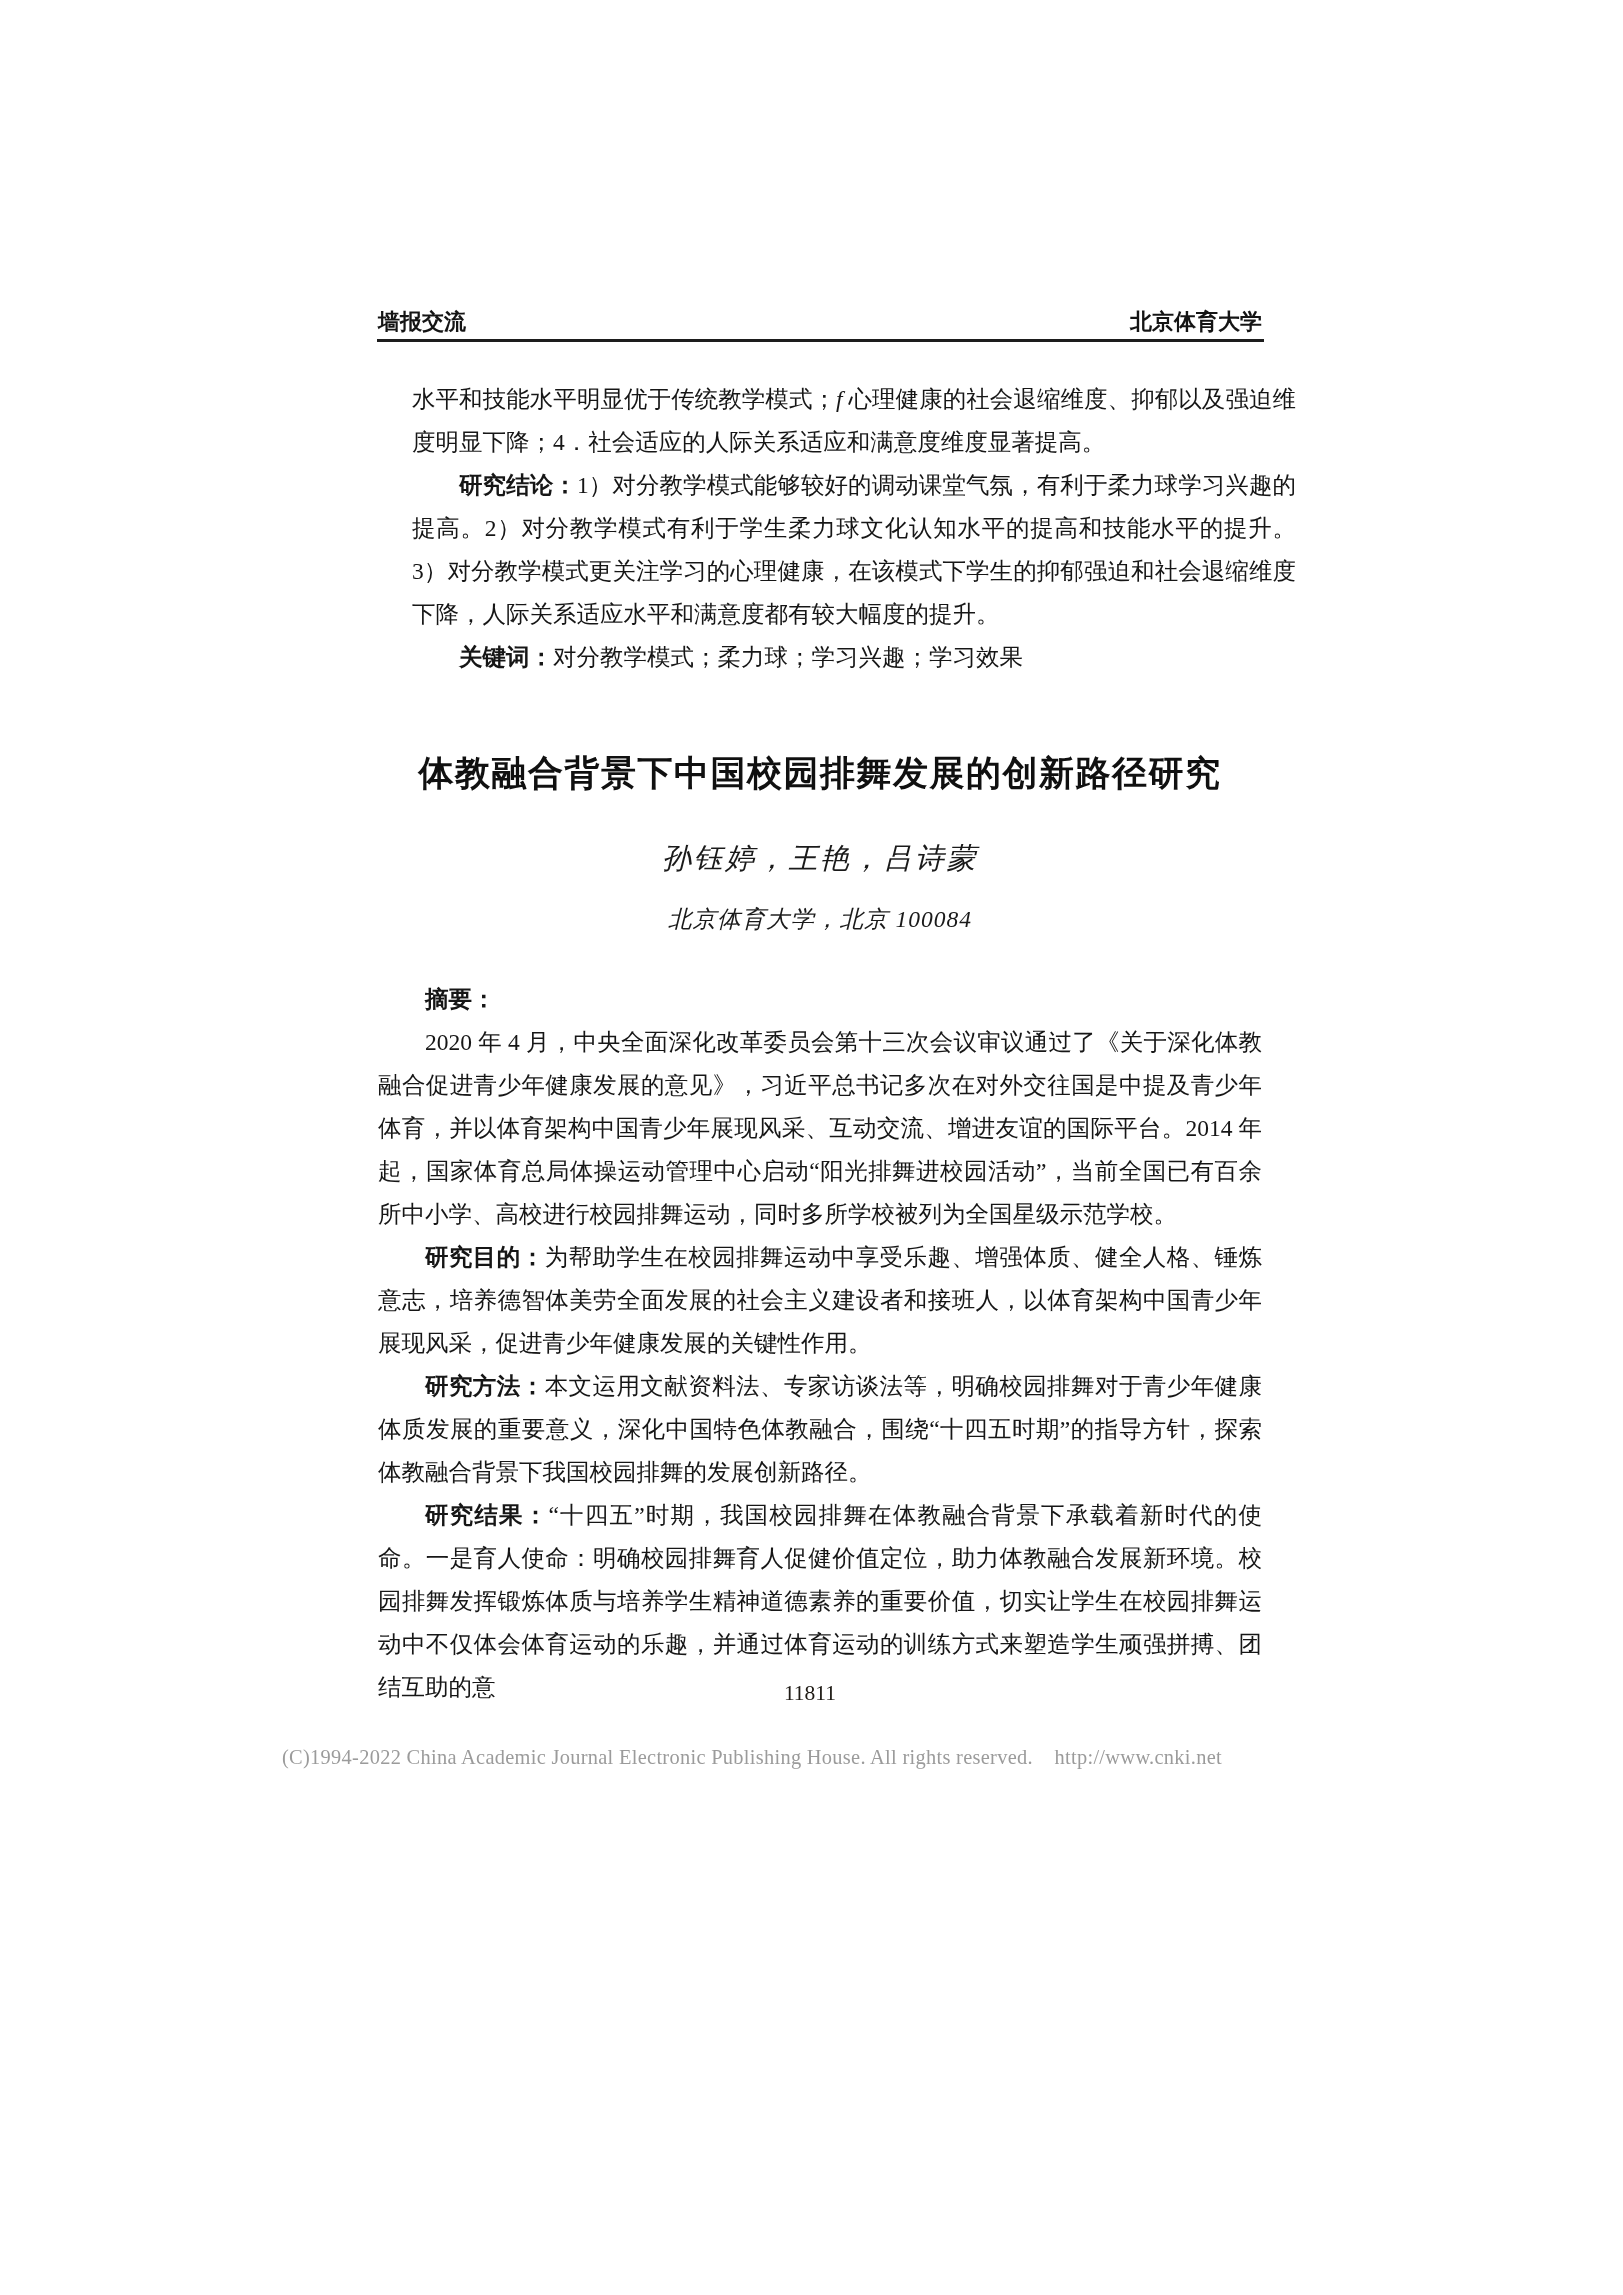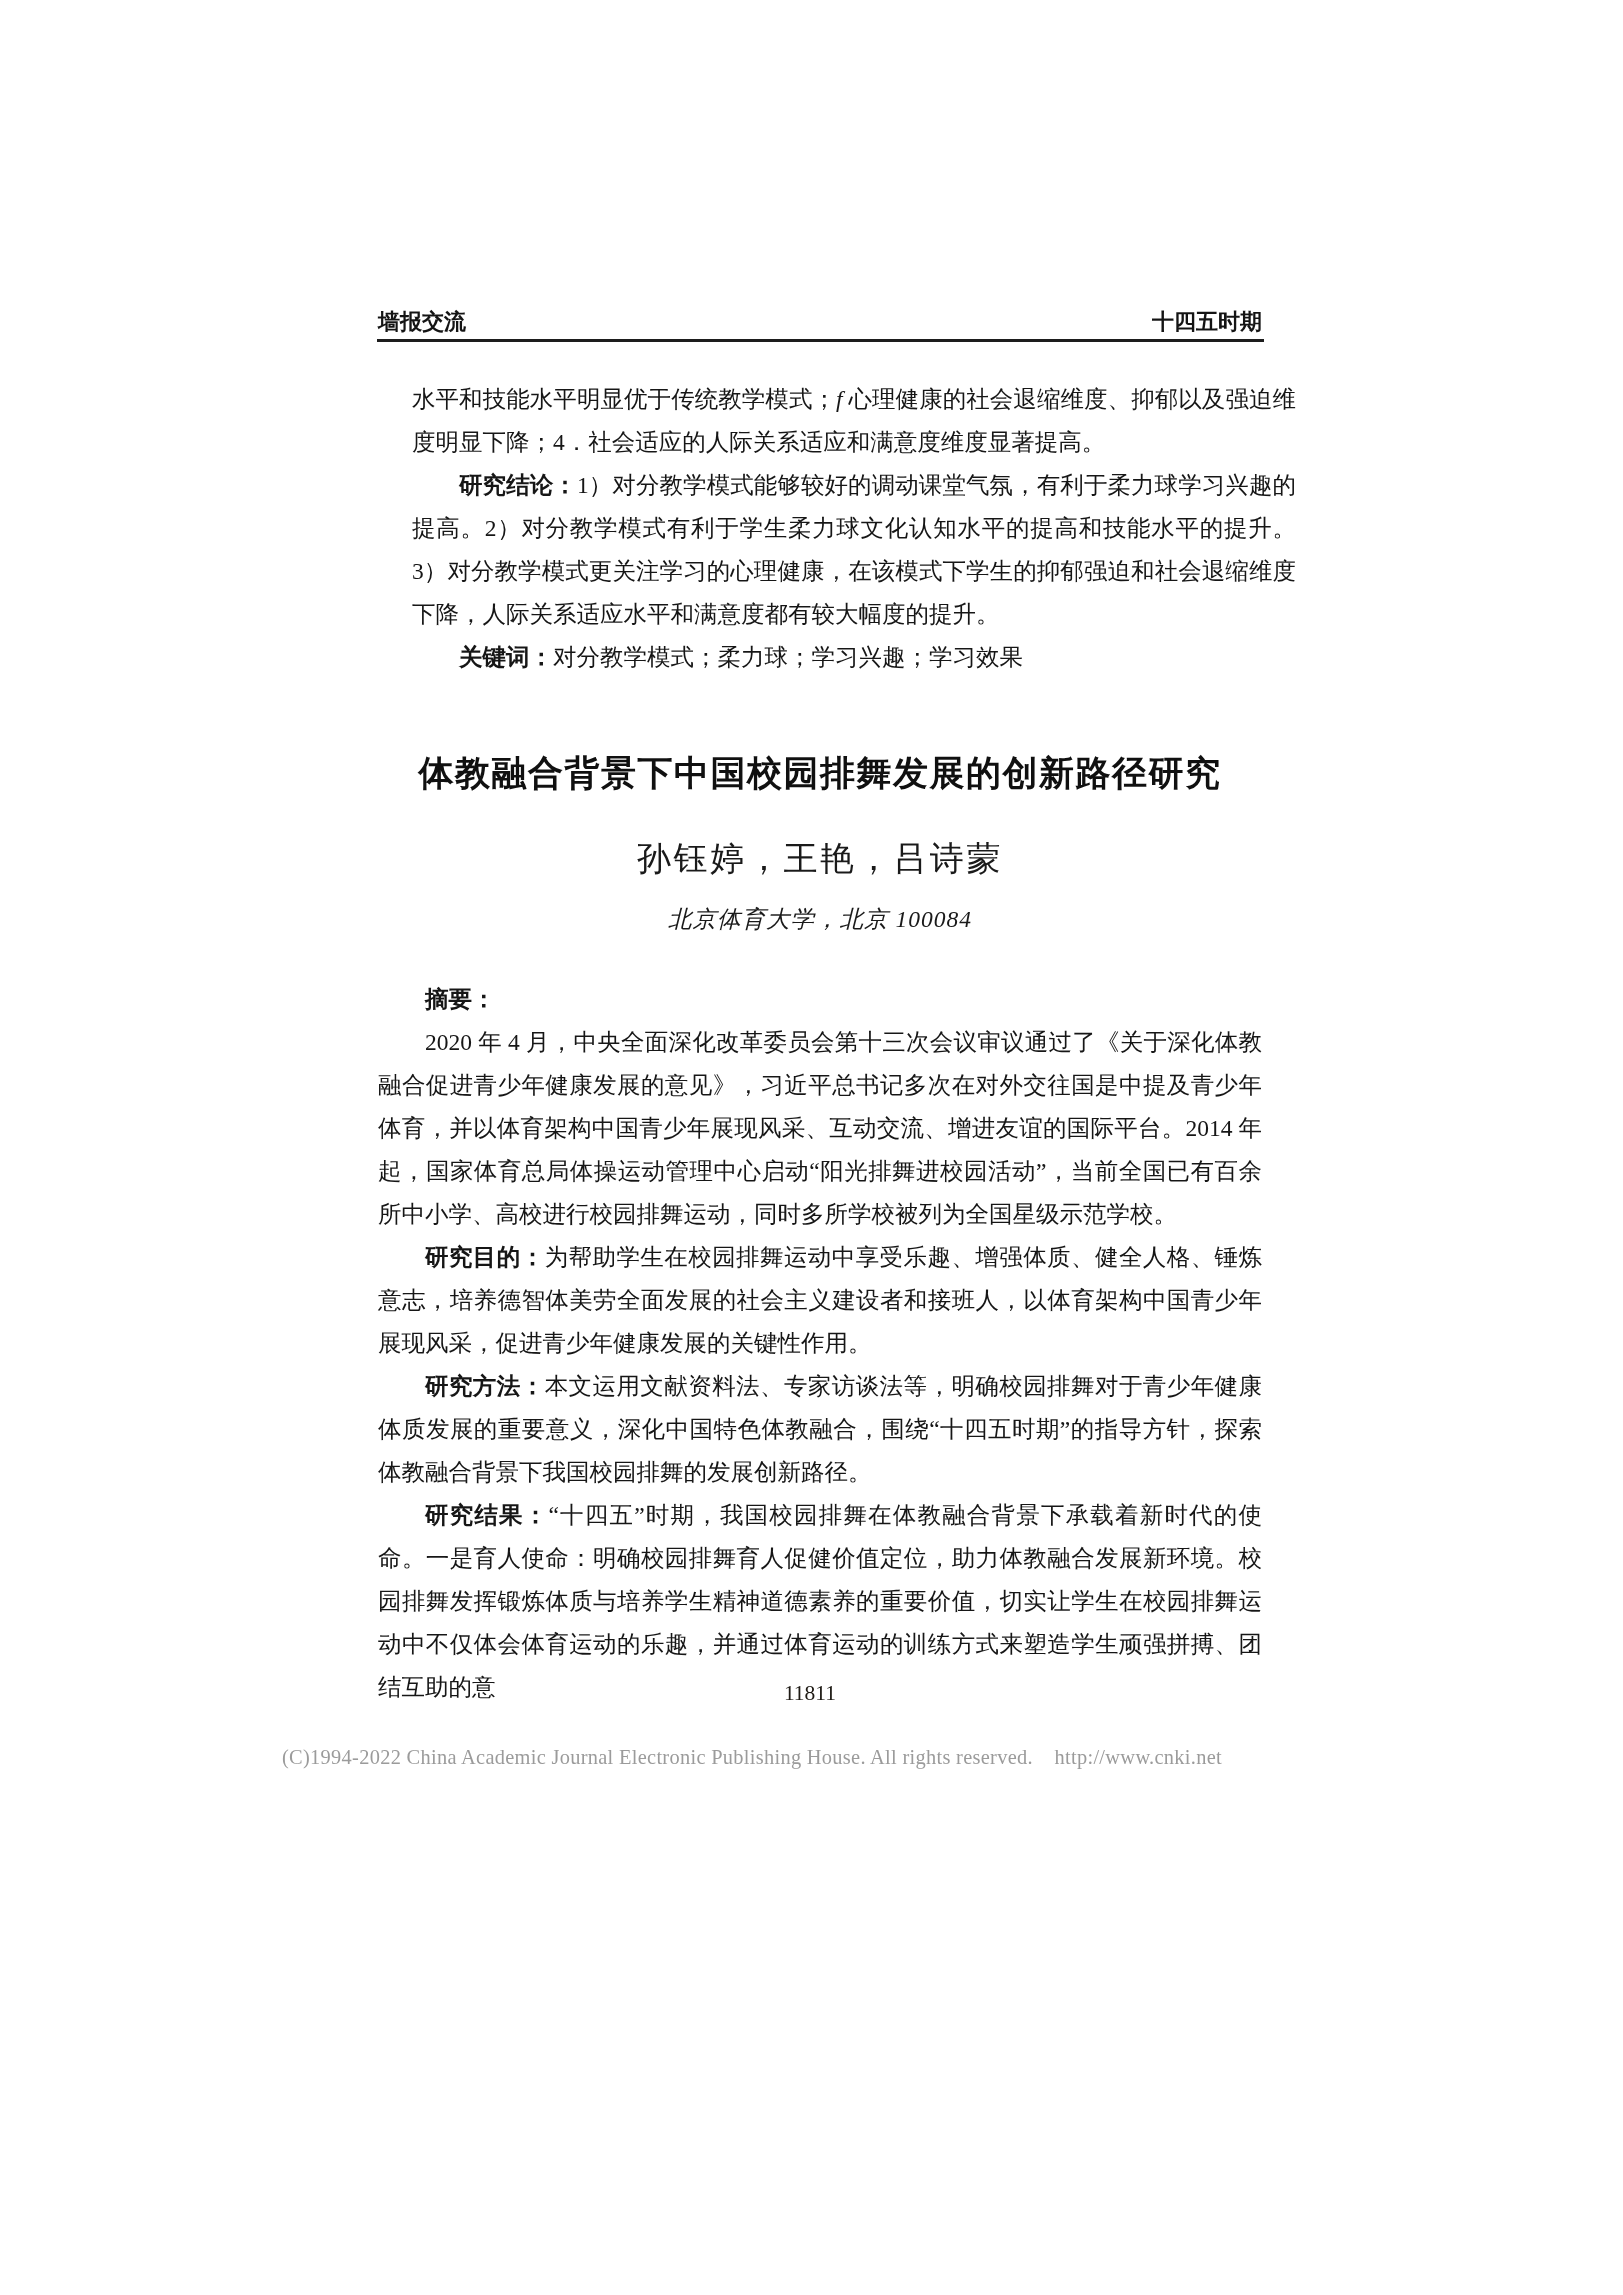--- a/index.html
+++ b/index.html
@@ -73,22 +73,23 @@
     line-height: 51px;
     letter-spacing: 1.5px;
     color: #101010;
   }
   .article-authors {
     position: absolute;
     left: 378px;
     top: 837px;
     width: 884px;
     text-align: center;
-    font-size: 34px;
+    font-size: 29px;
     line-height: 43px;
+    font-style: italic;
     letter-spacing: 2.6px;
     color: #1a1a1a;
   }
   .article-affiliation {
     position: absolute;
     left: 378px;
     top: 898px;
     width: 884px;
     text-align: center;
     font-size: 23.5px;
@@ -119,21 +120,21 @@
     letter-spacing: 0.3px;
   }
 </style>
 </head>
 <body>
 
 <div class="page">
 
   <div class="running-head">
     <span>墙报交流</span>
-    <span>十四五时期</span>
+    <span>北京体育大学</span>
   </div>
   <div class="head-rule"></div>
 
   <div class="text-block" id="prev-article-block">
     <p><span>水平和技能水平明显优于传统教学模式；</span><i class="italic-f">f</i><span> 心理健康的社会退缩维度、抑郁以及强迫维度明显下降；4．社会适应的人际关系适应和满意度维度显著提高。</span></p>
     <p class="indent"><b class="lead">研究结论：</b><span>1）对分教学模式能够较好的调动课堂气氛，有利于柔力球学习兴趣的提高。2）对分教学模式有利于学生柔力球文化认知水平的提高和技能水平的提升。3）对分教学模式更关注学习的心理健康，在该模式下学生的抑郁强迫和社会退缩维度下降，人际关系适应水平和满意度都有较大幅度的提升。</span></p>
     <p class="indent"><b class="lead">关键词：</b><span>对分教学模式；柔力球；学习兴趣；学习效果</span></p>
   </div>
 
   <div class="article-title">体教融合背景下中国校园排舞发展的创新路径研究</div>

